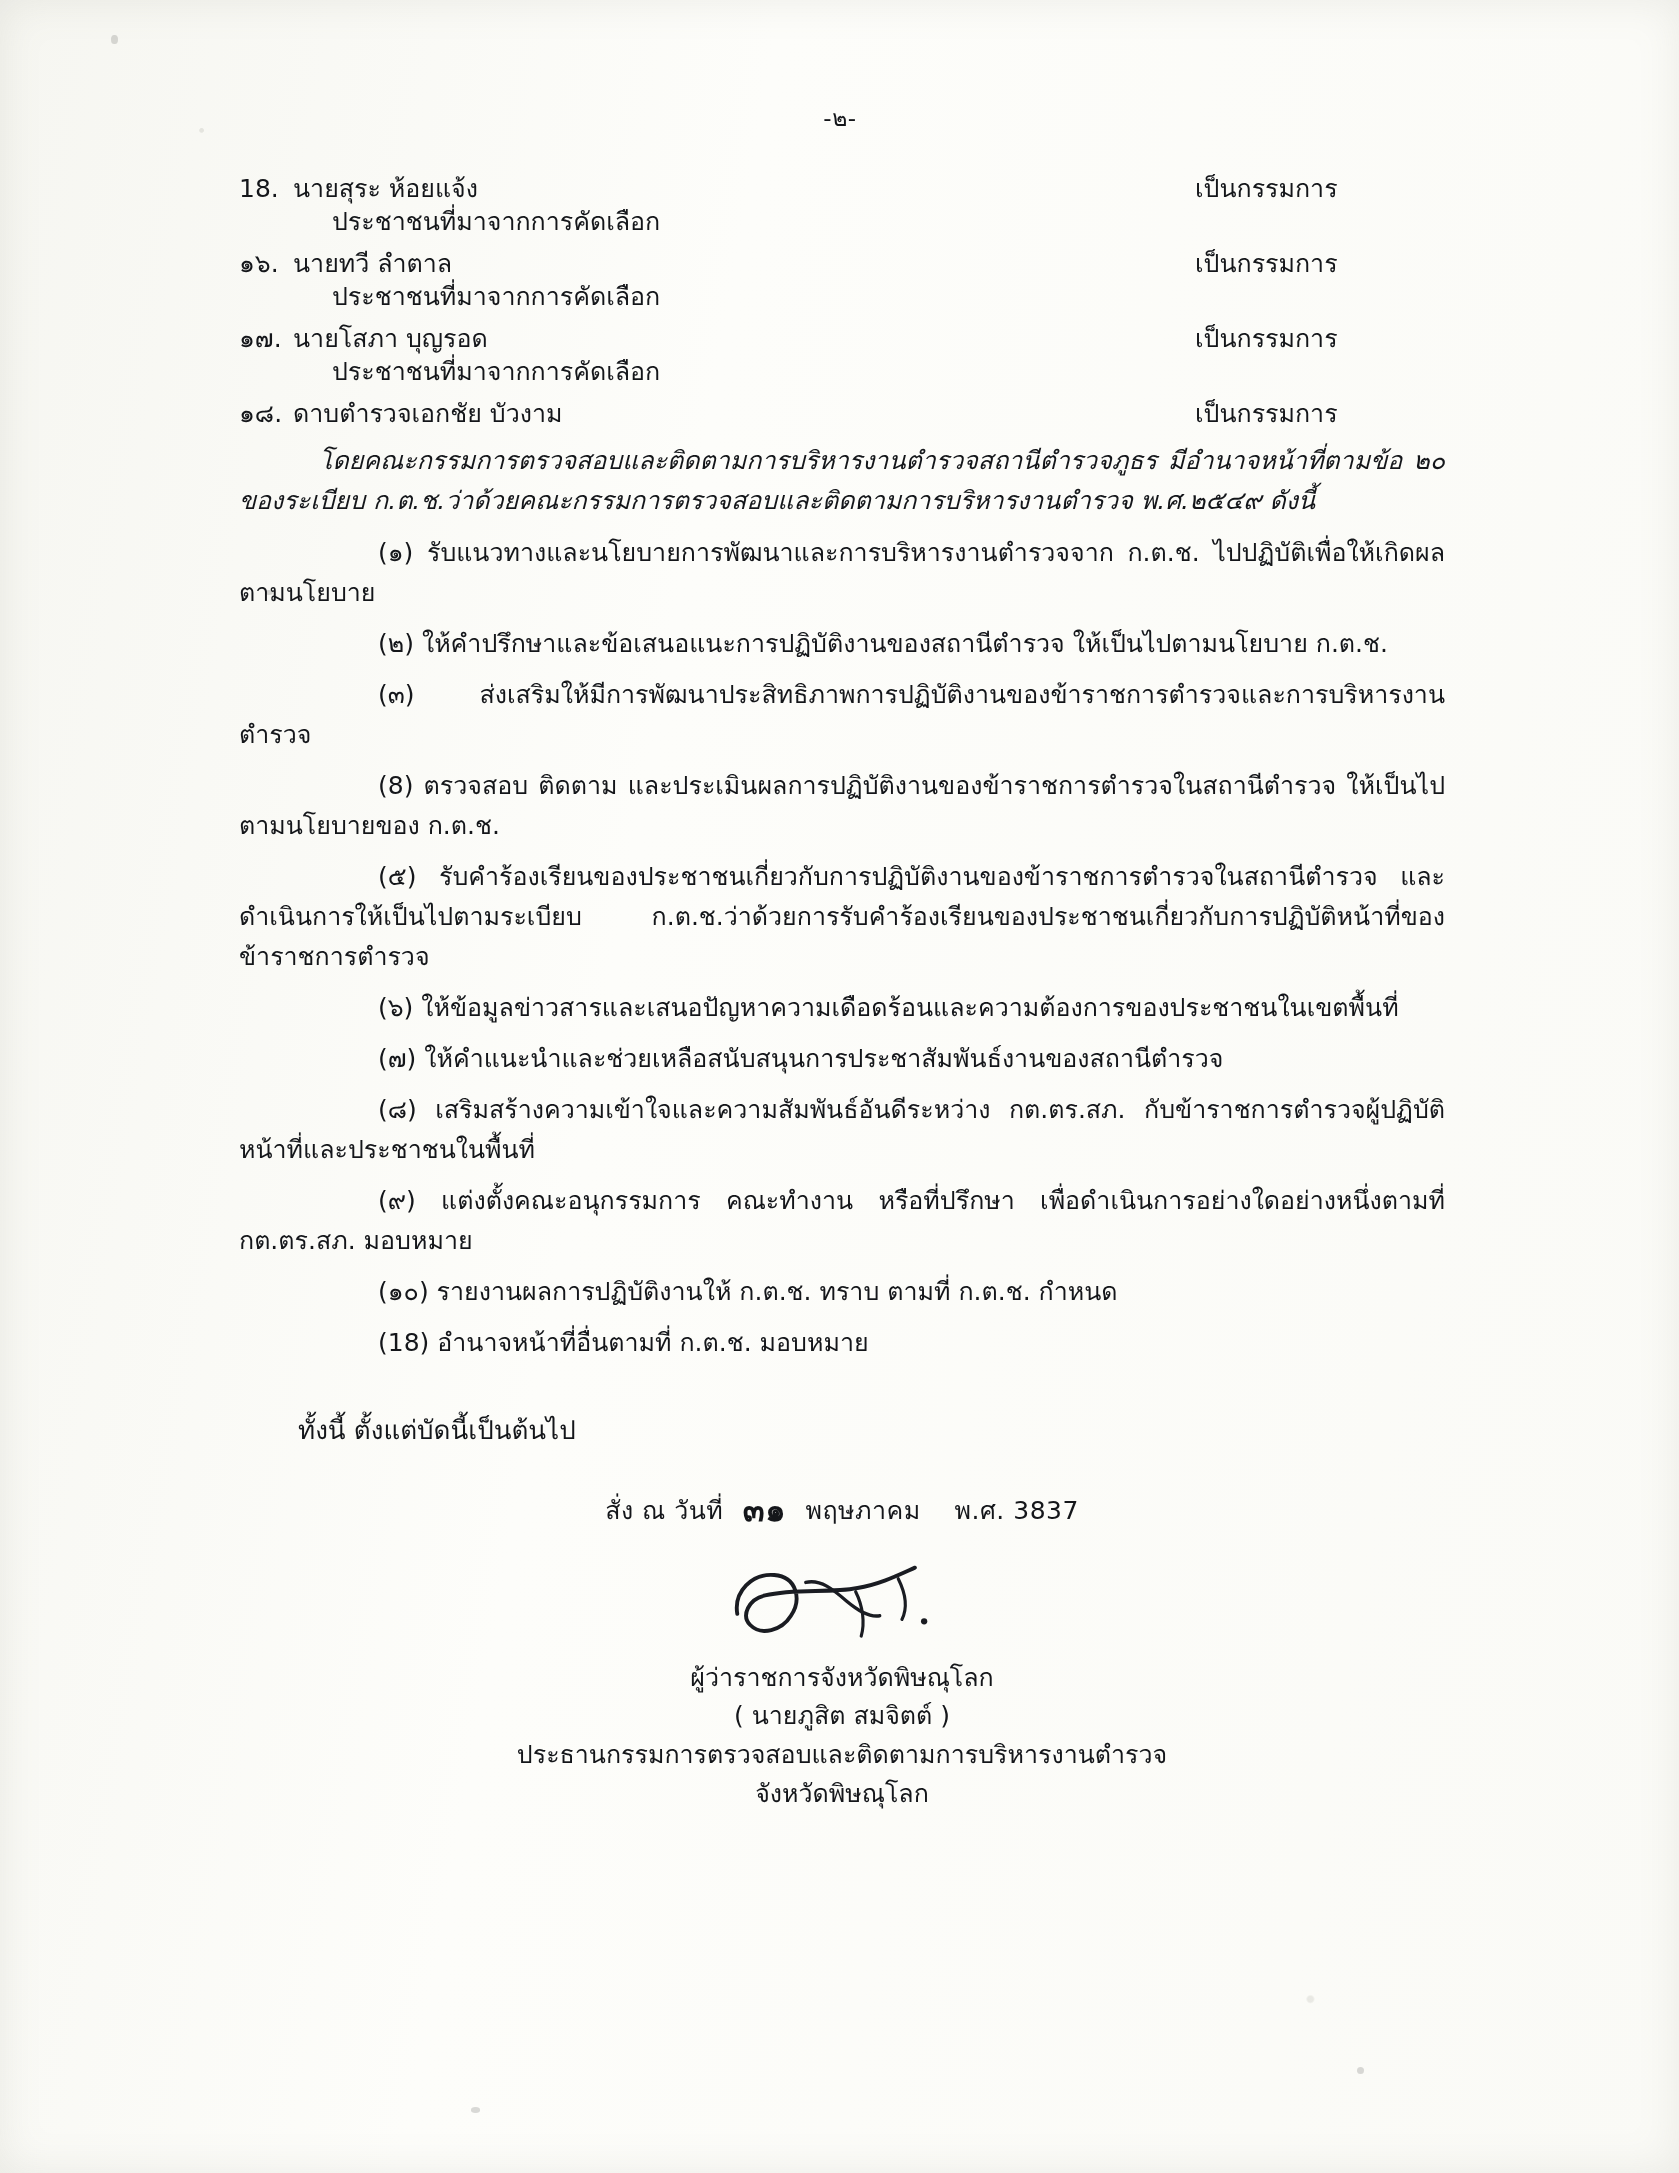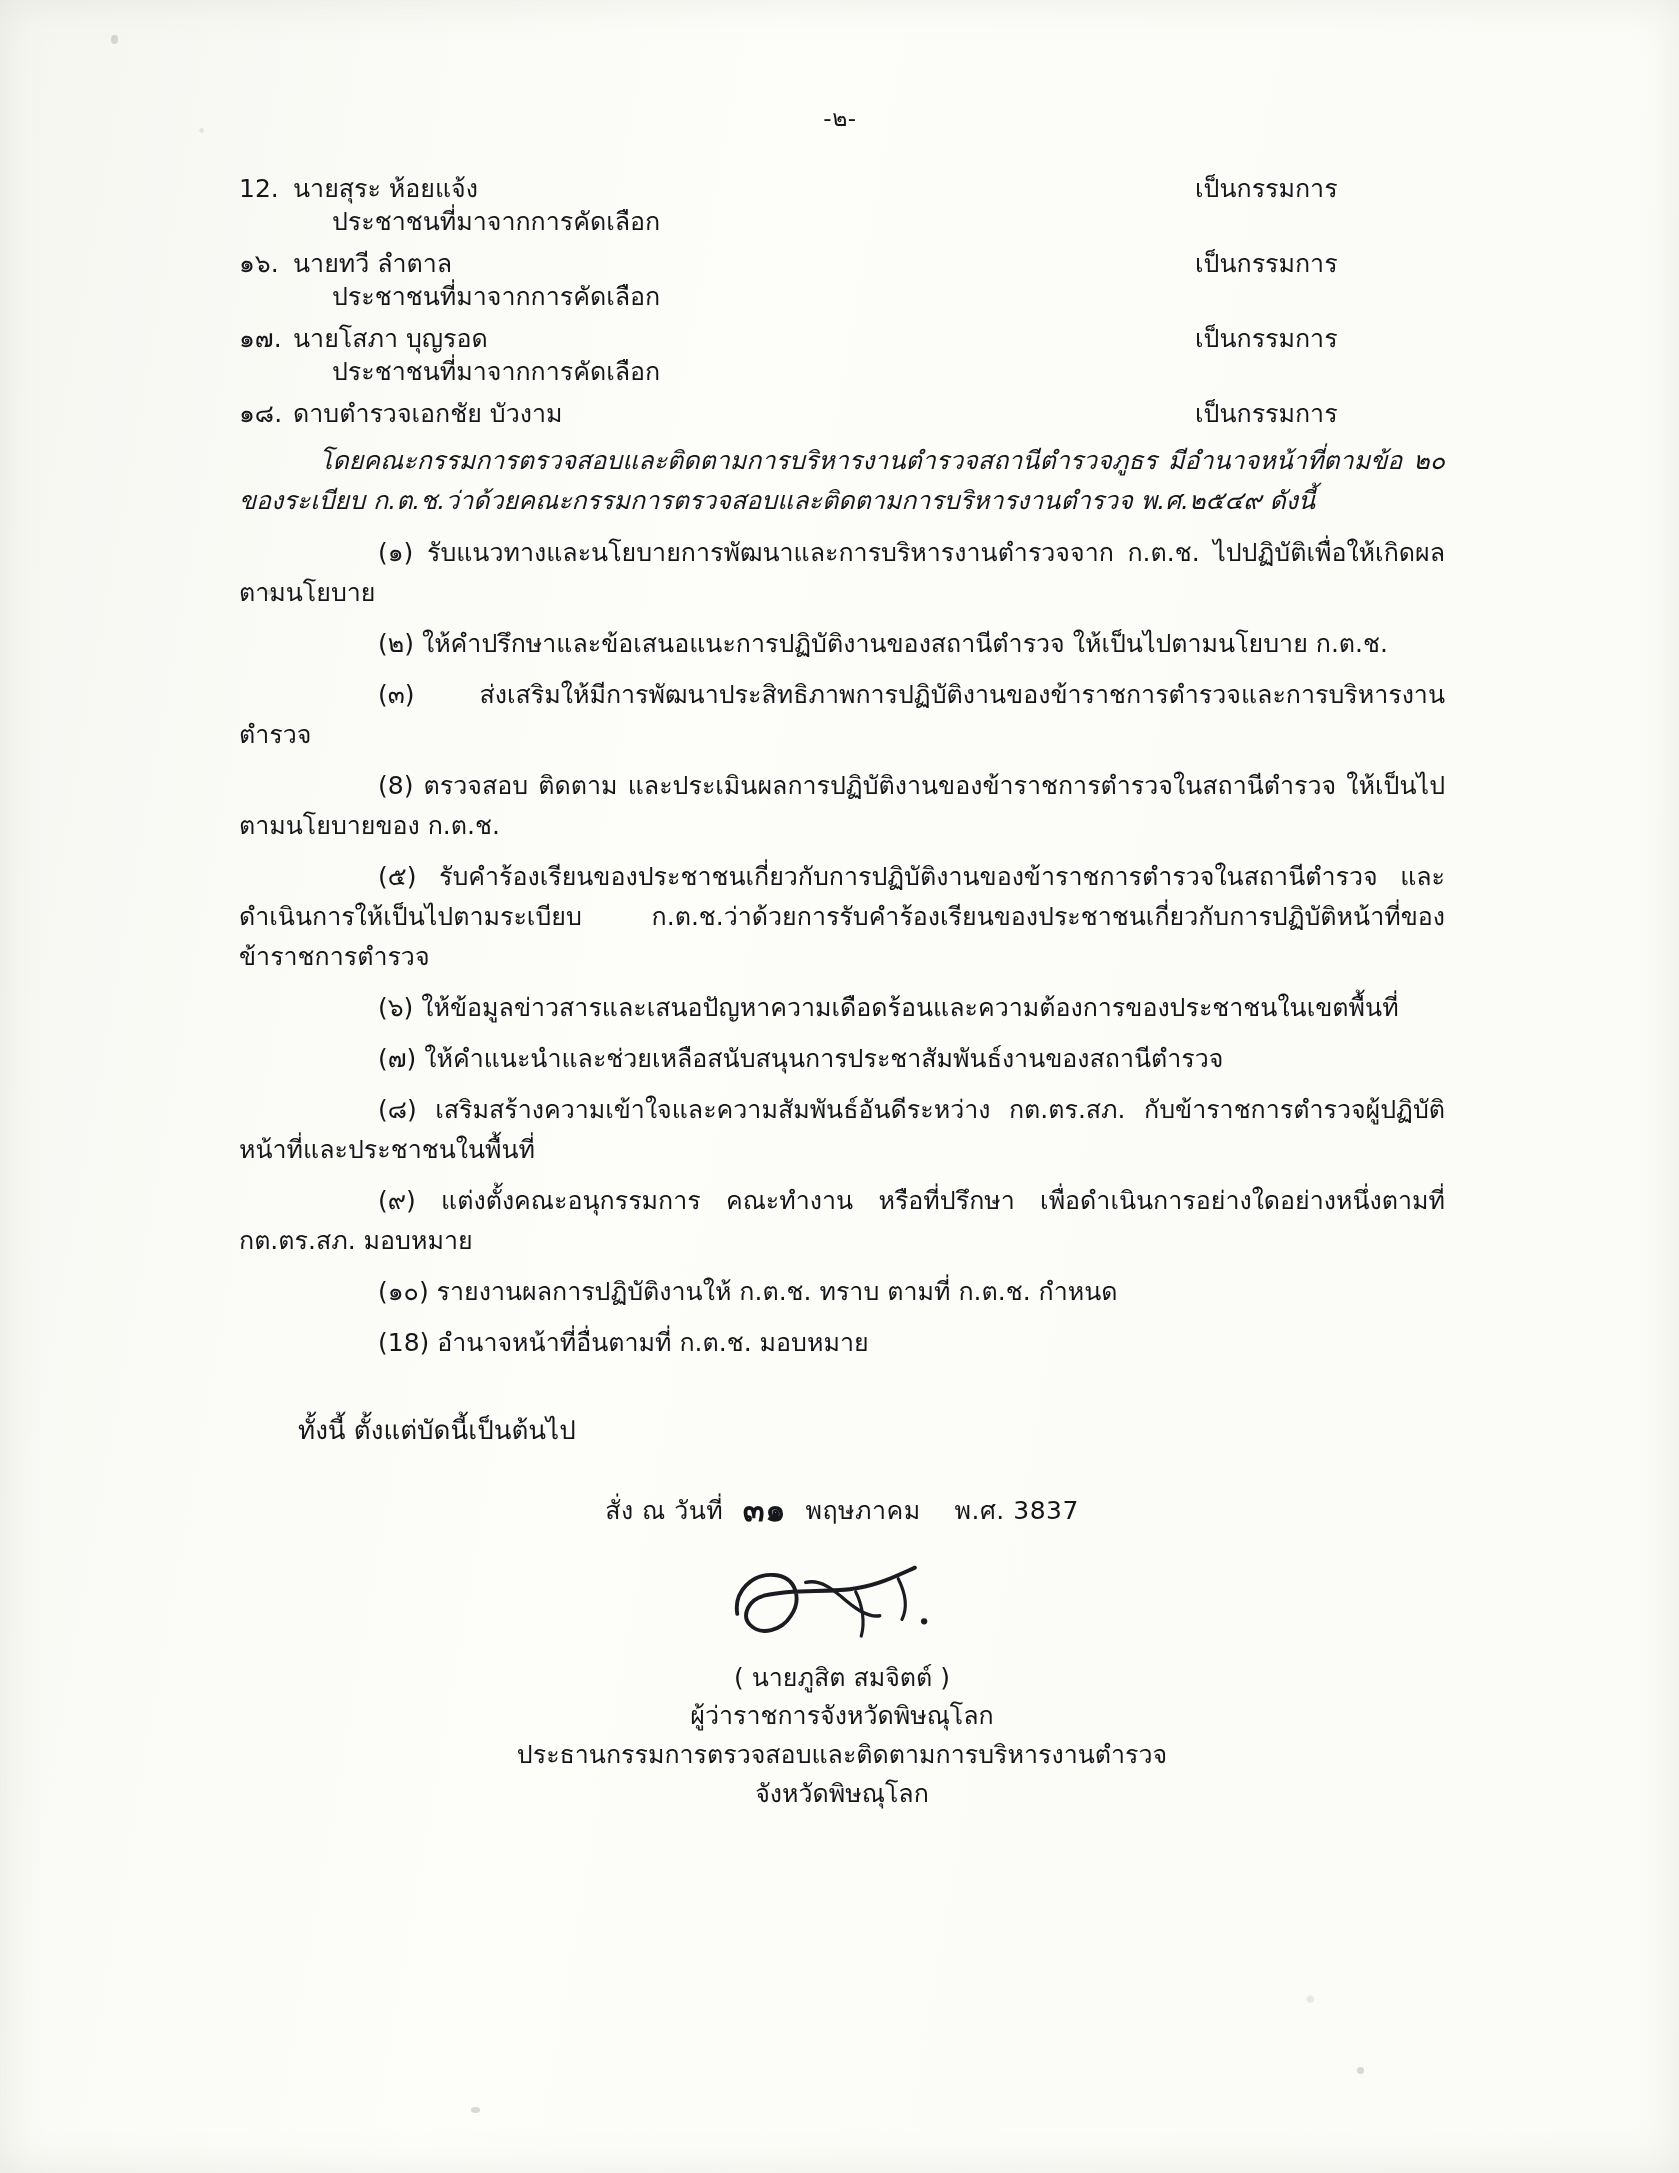--- a/index.html
+++ b/index.html
@@ -165,21 +165,21 @@
   <div class="stray-mark" style="left:471px;top:2107px;width:9.3px;height:5.6px;"></div>
   <div class="stray-mark" style="left:1357px;top:2067px;width:7.4px;height:7.4px;"></div>
 
   <div class="content">
 
     <div class="page-number">-๒-</div>
 
     <div class="body-block">
 
       <div class="member-row">
-        <span class="member-num">12.</span>
+        <span class="member-num">18.</span>
         <span class="member-name">นายสุระ  ห้อยแจ้ง</span>
         <span class="member-role">เป็นกรรมการ</span>
       </div>
       <div class="member-sub">ประชาชนที่มาจากการคัดเลือก</div>
 
       <div class="member-row">
         <span class="member-num">๑๖.</span>
         <span class="member-name">นายทวี  ลำตาล</span>
         <span class="member-role">เป็นกรรมการ</span>
       </div>
@@ -227,22 +227,22 @@
         <svg class="signature" width="241" height="111" viewBox="0 0 260 120">
           <path d="M22 68 C18 44, 38 24, 62 26 C86 28, 92 52, 80 70 C70 86, 48 92, 36 80 C26 70, 34 52, 52 48 C86 40, 120 46, 152 40 C176 36, 196 26, 214 18" fill="none" stroke="#1a1c22" stroke-width="4.2" stroke-linecap="round"></path>
           <path d="M96 34 C112 30, 126 42, 140 54 C152 64, 164 72, 176 70" fill="none" stroke="#1a1c22" stroke-width="3.6" stroke-linecap="round"></path>
           <path d="M150 44 C158 60, 160 78, 156 92" fill="none" stroke="#1a1c22" stroke-width="3.4" stroke-linecap="round"></path>
           <path d="M196 30 C204 46, 206 62, 200 74" fill="none" stroke="#1a1c22" stroke-width="3.4" stroke-linecap="round"></path>
           <circle cx="224" cy="76" r="3.4" fill="#1a1c22"></circle>
         </svg>
       </div>
 
       <div class="sign-block">
+        <div>ผู้ว่าราชการจังหวัดพิษณุโลก</div>
         <div>( นายภูสิต  สมจิตต์ )</div>
-        <div>ผู้ว่าราชการจังหวัดพิษณุโลก</div>
         <div>ประธานกรรมการตรวจสอบและติดตามการบริหารงานตำรวจ</div>
         <div>จังหวัดพิษณุโลก</div>
       </div>
 
     </div>
   </div>
 
   <div class="edge-shadow"></div>
 </div>
 

